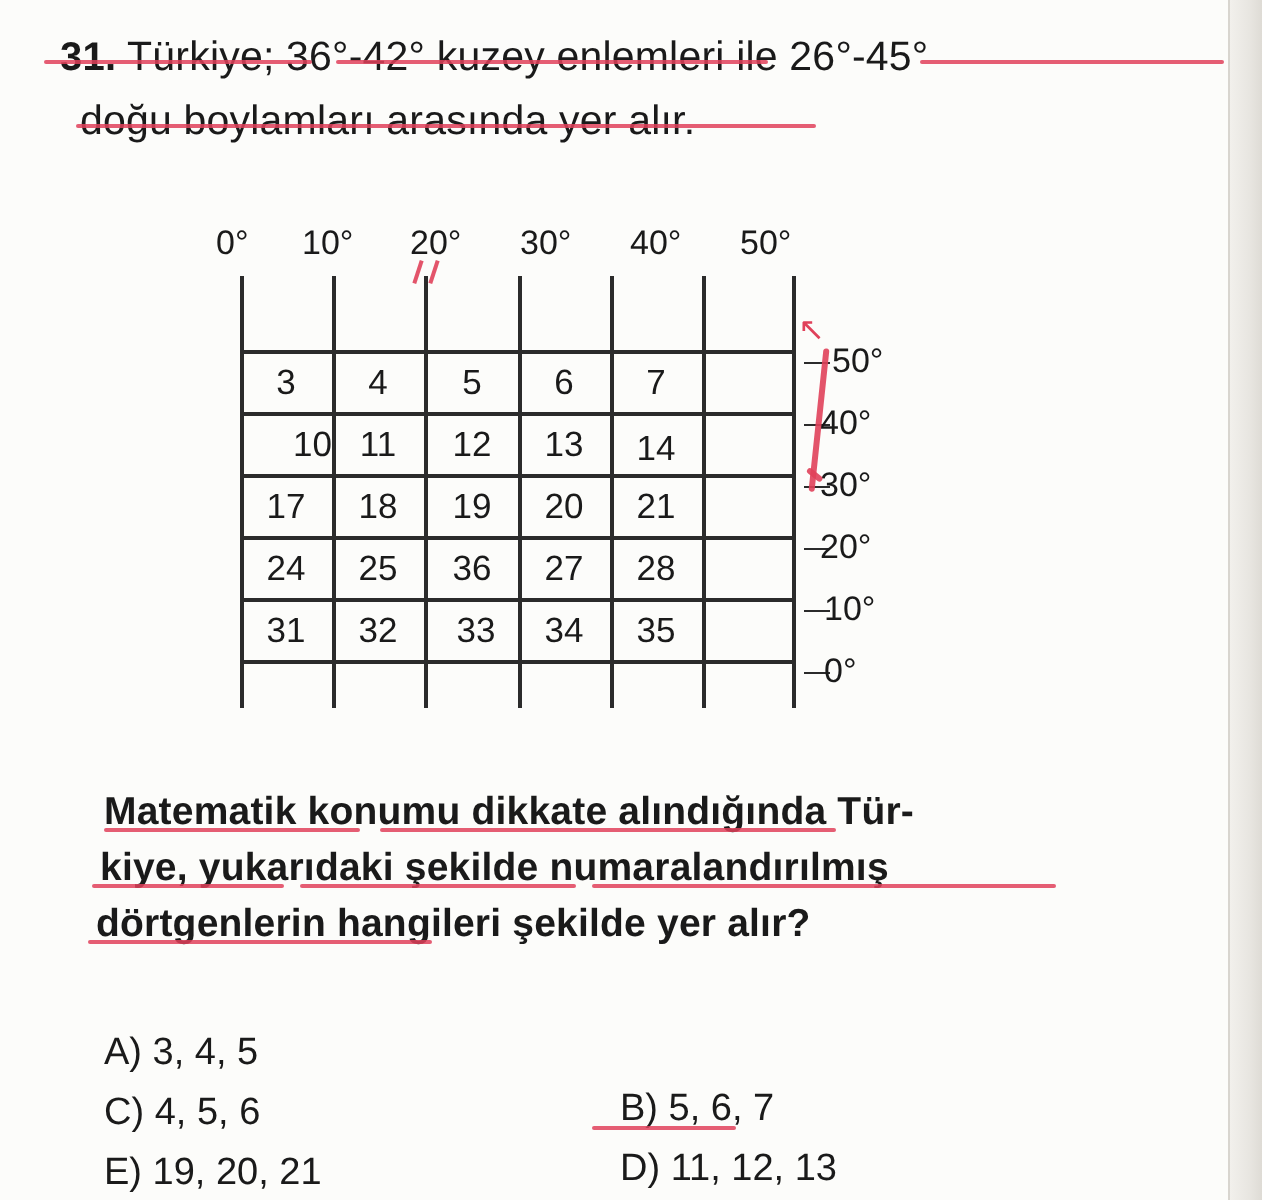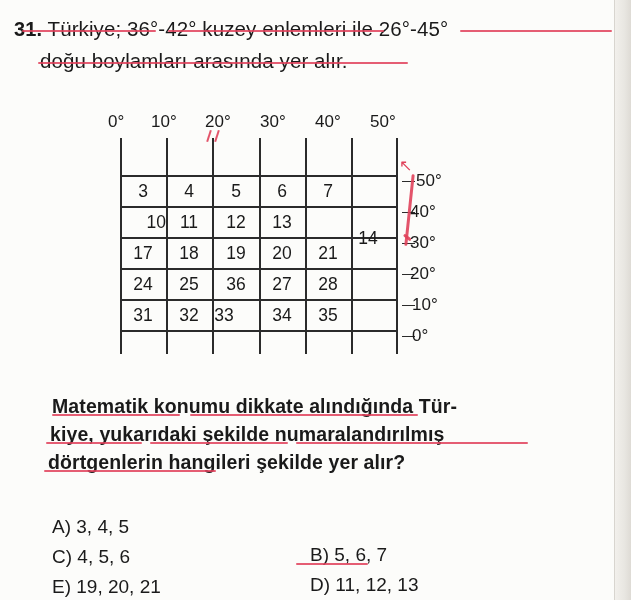--- a/index.html
+++ b/index.html
@@ -47,21 +47,21 @@
     font-size: 20.5px;
     line-height: 30px;
     letter-spacing: .1px;
   }
   .qnum {
     font-weight: bold;
     font-size: 20px;
   }
   .stem-line1 {
     position: absolute;
-    left: 0;
+    left: 16px;
     top: 0;
     white-space: nowrap;
   }
   .stem-line2 {
     position: absolute;
     left: 26px;
     top: 32px;
     white-space: nowrap;
   }
   .u-red {
@@ -235,37 +235,37 @@
       <div class="cell" style="left:0px;  top:38px;">3</div>
       <div class="cell" style="left:46px; top:38px;">4</div>
       <div class="cell" style="left:93px; top:38px;">5</div>
       <div class="cell" style="left:139px;top:38px;">6</div>
       <div class="cell" style="left:185px;top:38px;">7</div>
 
       <div class="cell" style="left:0px;  top:69px;text-align:right;">10</div>
       <div class="cell" style="left:46px; top:69px;">11</div>
       <div class="cell" style="left:93px; top:69px;">12</div>
       <div class="cell" style="left:139px;top:69px;">13</div>
-      <div class="cell" style="left:185px;top:85px;margin-left:40px;">14</div>
+      <div class="cell" style="left:185px;top:71px;">14</div>
 
       <div class="cell" style="left:0px;  top:100px;">17</div>
       <div class="cell" style="left:46px; top:100px;">18</div>
       <div class="cell" style="left:93px; top:100px;">19</div>
       <div class="cell" style="left:139px;top:100px;">20</div>
       <div class="cell" style="left:185px;top:100px;">21</div>
 
       <div class="cell" style="left:0px;  top:131px;">24</div>
       <div class="cell" style="left:46px; top:131px;">25</div>
       <div class="cell" style="left:93px; top:131px;">36</div>
       <div class="cell" style="left:139px;top:131px;">27</div>
       <div class="cell" style="left:185px;top:131px;">28</div>
 
       <div class="cell" style="left:0px;  top:162px;">31</div>
       <div class="cell" style="left:46px; top:162px;">32</div>
-      <div class="cell" style="left:81px; top:162px;">33</div>
+      <div class="cell" style="left:95px; top:162px;">33</div>
       <div class="cell" style="left:139px;top:162px;">34</div>
       <div class="cell" style="left:185px;top:162px;">35</div>
     </div>
 
     <div class="lat-labels">
       <div class="tick" style="top:43px;"></div>
       <span style="top:33px;">50°</span>
       <div class="tick" style="top:74px;"></div>
       <span style="top:64px; left:8px;">40°</span>
       <div class="tick" style="top:105px;"></div>

